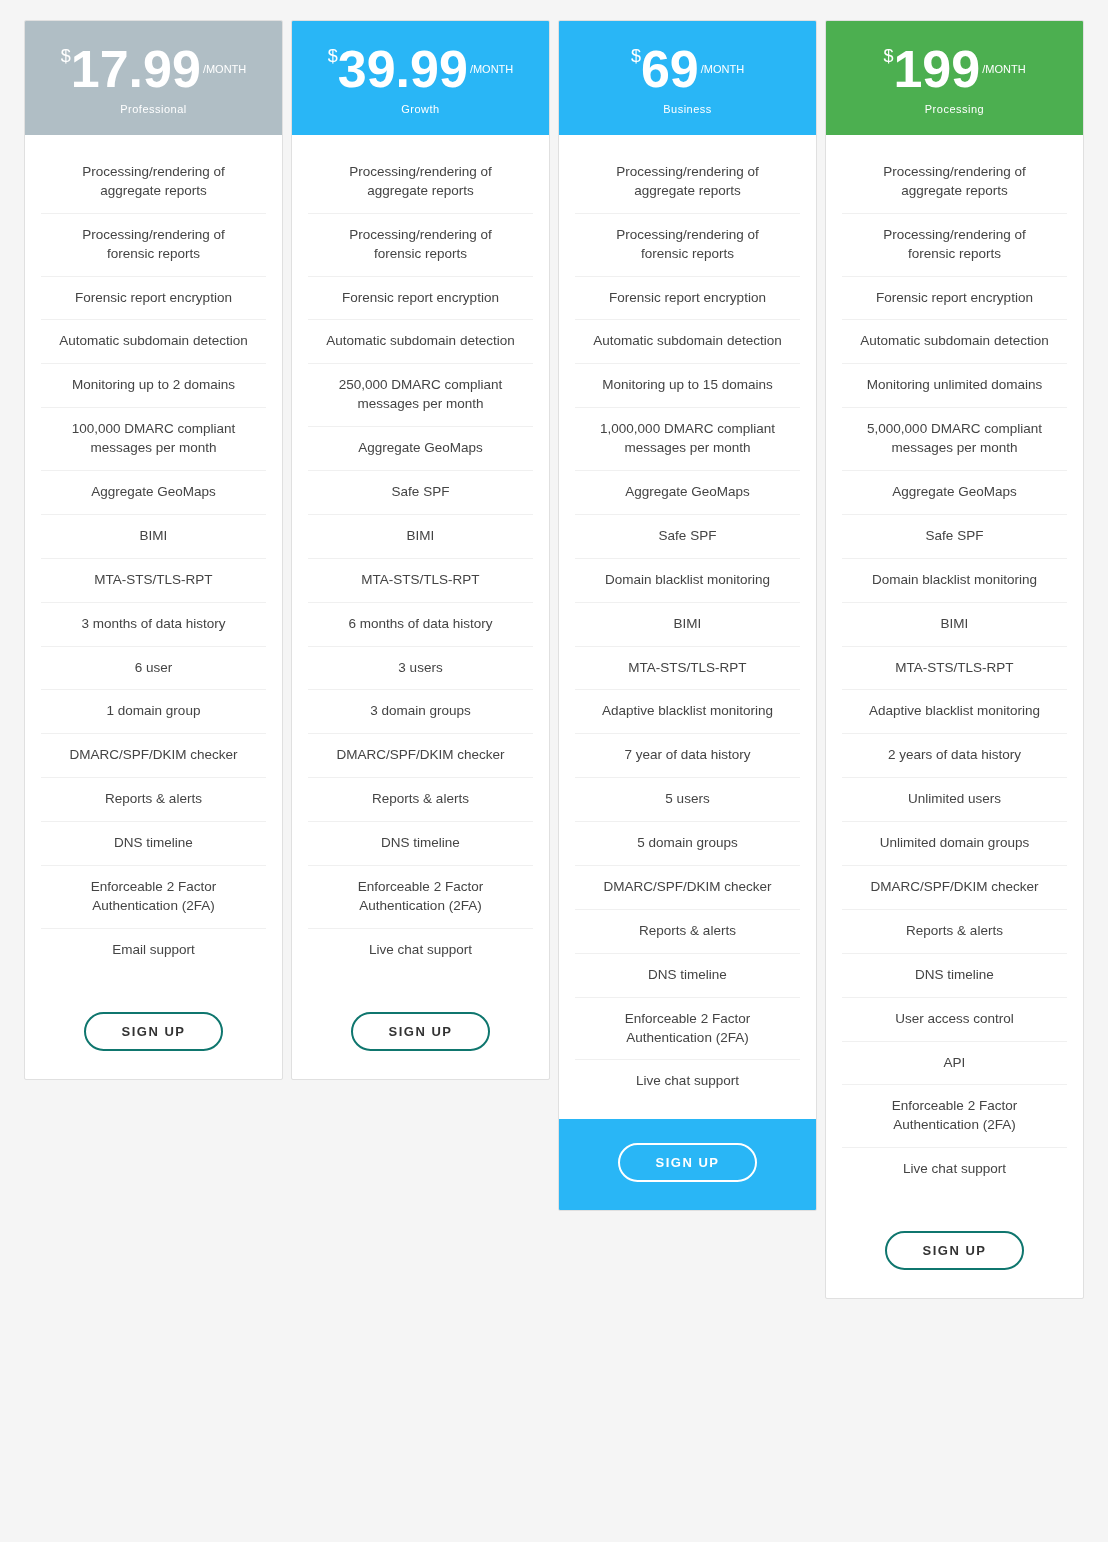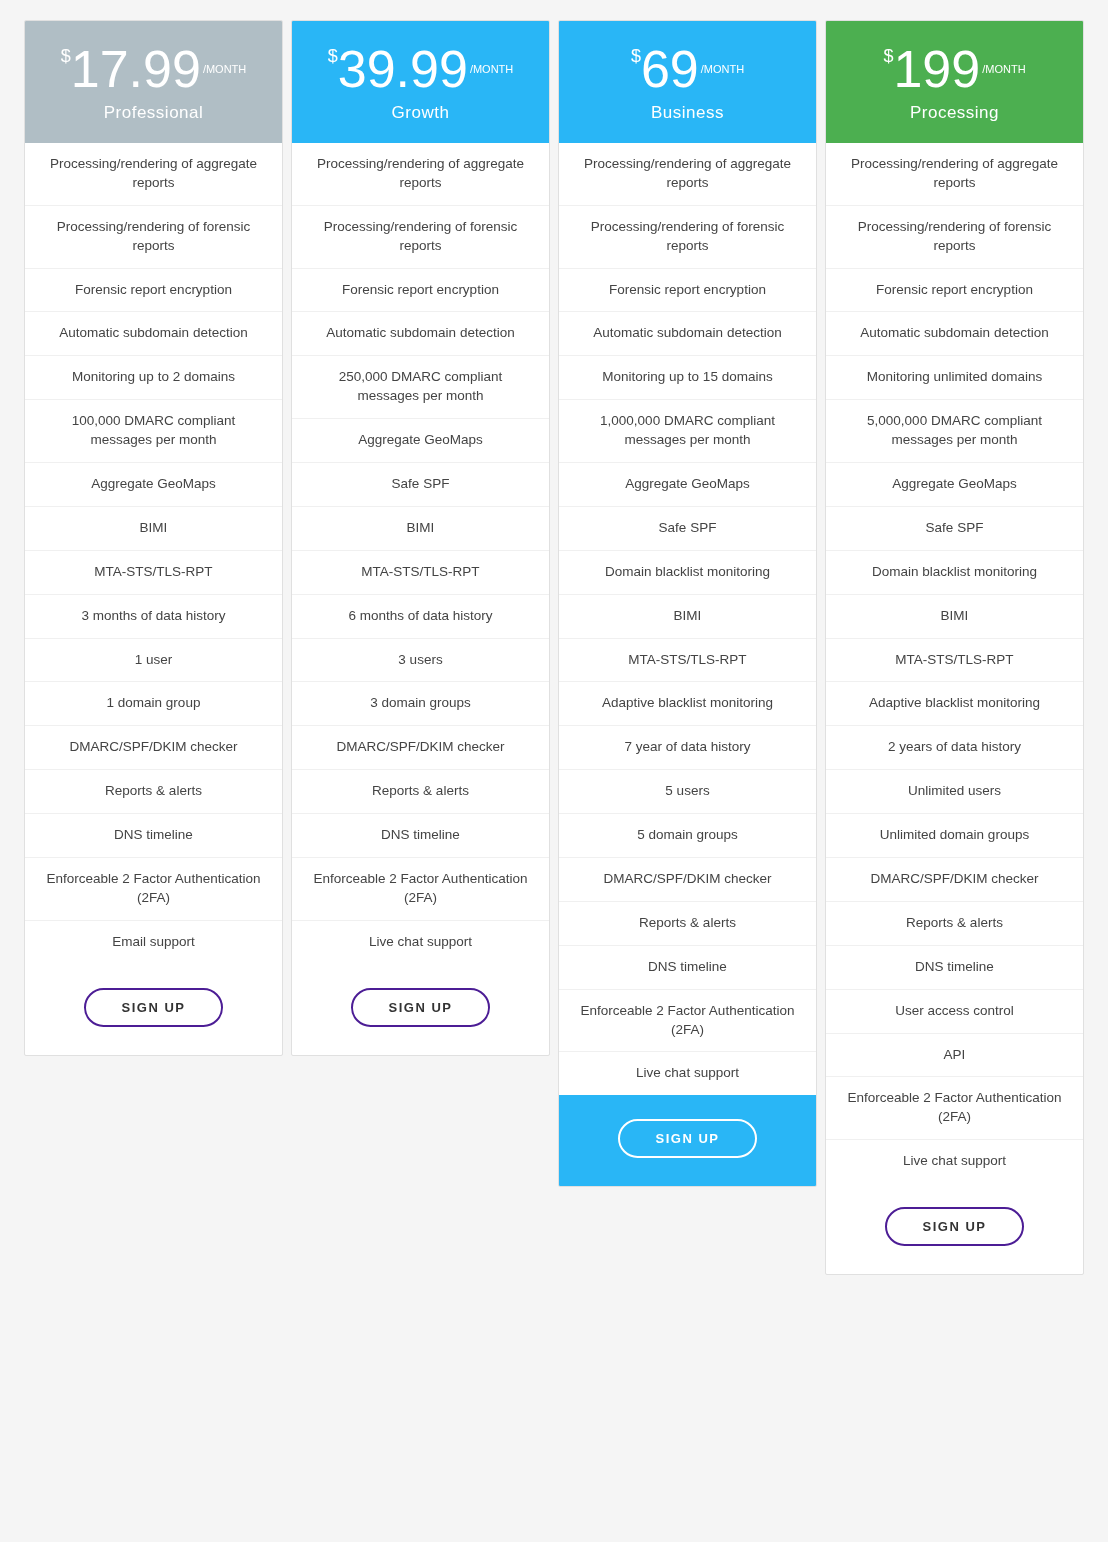--- a/index.html
+++ b/index.html
@@ -46,42 +46,42 @@
       margin-bottom: 8px;
     }
     .price-dollar {
       font-size: 18px;
       font-weight: 300;
       margin-top: 4px;
       color: #fff;
     }
     .price-amount {
       font-size: 52px;
-      font-weight: 400;
+      font-weight: 700;
       color: #fff;
       line-height: 1;
     }
     .price-month {
       font-size: 11px;
       font-weight: 400;
       color: #fff;
       align-self: flex-end;
       margin-bottom: 20px;
       margin-left: 2px;
     }
     .plan-name {
       color: #fff;
-      font-size: 17px;
+      font-size: 11px;
       font-weight: 500;
       letter-spacing: 0.5px;
     }
     .features-list {
       list-style: none;
       padding: 0;
-      margin: 0;
+      margin: 16px;
       flex: 1;
     }
     .features-list li {
       padding: 12px 16px;
       text-align: center;
       font-size: 13.5px;
       color: #444;
       border-bottom: 1px solid #f0f0f0;
       line-height: 1.4;
     }
@@ -90,21 +90,21 @@
     }
     .plan-footer {
       padding: 24px 20px 28px;
       text-align: center;
     }
     .plan-footer.business-footer {
       background: #29b6f6;
     }
     .signup-btn {
       display: inline-block;
-      border: 2px solid #4c1d95;
+      border: 2px solid #0f766e;
       border-radius: 30px;
       padding: 10px 36px;
       font-size: 13px;
       font-weight: 700;
       letter-spacing: 1.5px;
       cursor: pointer;
       background: #fff;
       color: #333;
       text-transform: uppercase;
     }
@@ -131,21 +131,21 @@
         <li>Processing/rendering of aggregate reports</li>
         <li>Processing/rendering of forensic reports</li>
         <li>Forensic report encryption</li>
         <li>Automatic subdomain detection</li>
         <li>Monitoring up to 2 domains</li>
         <li>100,000 DMARC compliant messages per month</li>
         <li>Aggregate GeoMaps</li>
         <li>BIMI</li>
         <li>MTA-STS/TLS-RPT</li>
         <li>3 months of data history</li>
-        <li>1 user</li>
+        <li>6 user</li>
         <li>1 domain group</li>
         <li>DMARC/SPF/DKIM checker</li>
         <li>Reports &amp; alerts</li>
         <li>DNS timeline</li>
         <li>Enforceable 2 Factor Authentication (2FA)</li>
         <li>Email support</li>
       </ul>
       <div class="plan-footer "><button class="signup-btn ">SIGN UP</button></div>
     </div>
     <div class="plan">

